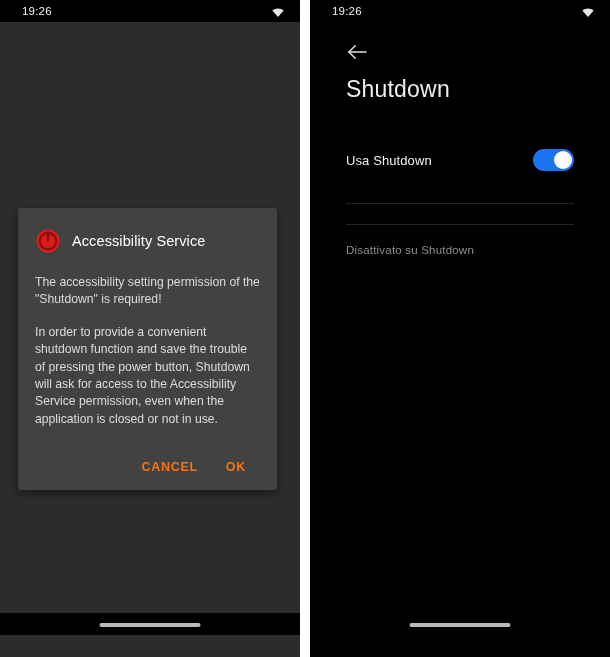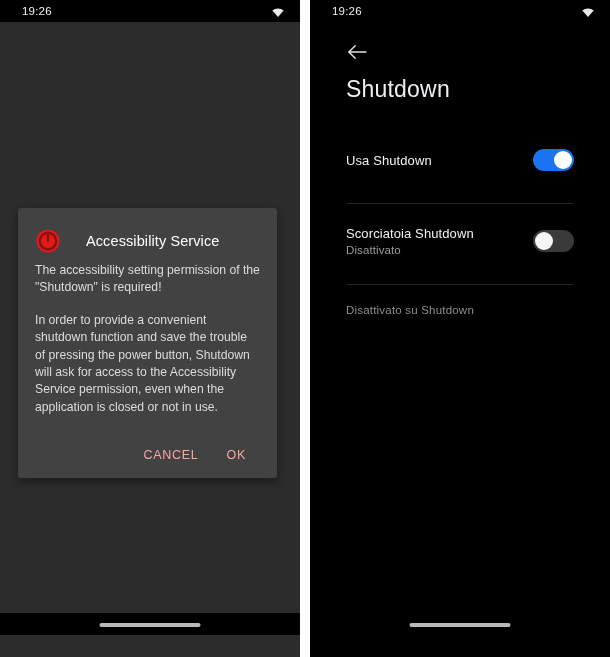--- a/index.html
+++ b/index.html
@@ -69,22 +69,22 @@
     top:186px;
     width:259px;
     background:#424242;
     border-radius:3px;
     padding:20px 17px 8px 17px;
     box-shadow:0 3px 10px rgba(0,0,0,.45);
   }
   .dialog-head {
     display:flex;
     align-items:center;
-    gap:25px;
-    margin-bottom:8px;
+    gap:11px;
+    margin-bottom:20px;
   }
   .power-icon { width:26px; height:26px; flex:0 0 26px; display:block; }
   .dialog-title {
     font-size:14.5px;
     color:#ffffff;
     letter-spacing:.1px;
   }
   .dialog-para {
     font-size:12.2px;
     line-height:17.4px;
@@ -95,24 +95,24 @@
     margin-top:24px;
     display:flex;
     justify-content:flex-end;
     align-items:center;
     gap:8px;
     padding-right:4px;
   }
   .dlg-btn {
     background:transparent;
     border:none;
-    color:#fca5a5;
+    color:#f97316;
     font-family:"Liberation Sans", sans-serif;
     font-size:12.5px;
-    font-weight:normal;
+    font-weight:bold;
     letter-spacing:.7px;
     padding:8px 10px;
     cursor:pointer;
   }
 
   
   .right-body {
     position:relative;
     height:613px;
     background:#000000;
@@ -333,29 +333,20 @@
           <span class="pref-title">Usa Shutdown</span>
         </div>
         <div class="toggle on">
           <span class="knob"></span>
         </div>
       </div>
 
       <div class="divider"></div>
 
 
-      <div class="pref-row" style="margin-top:14px">
-        <div class="pref-texts">
-          <span class="pref-title">Scorciatoia Shutdown</span>
-          <span class="pref-sub">Disattivato</span>
-        </div>
-        <div class="toggle off">
-          <span class="knob"></span>
-        </div>
-      </div>
 
       <div class="divider"></div>
 
       <div class="about-label">Disattivato su Shutdown</div>
 
       <div class="navzone">
         <div class="gesture-bar"></div>
       </div>
     </div>
   </div>

